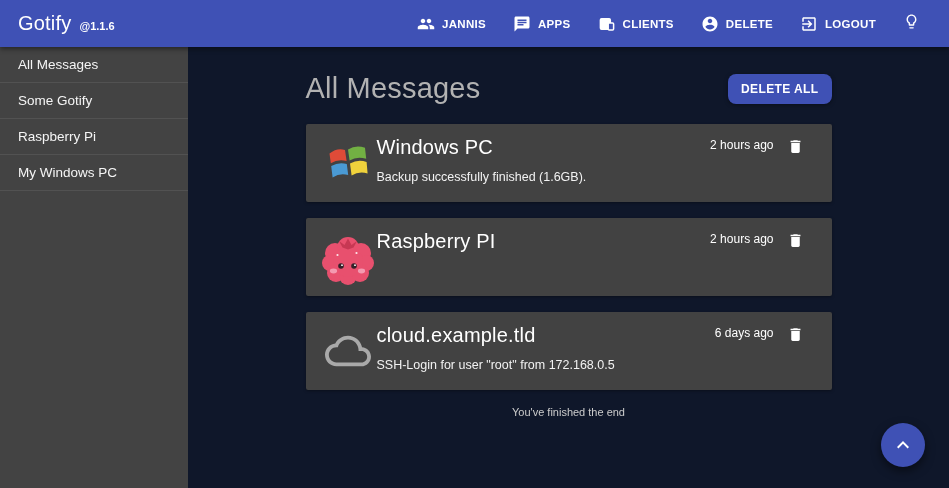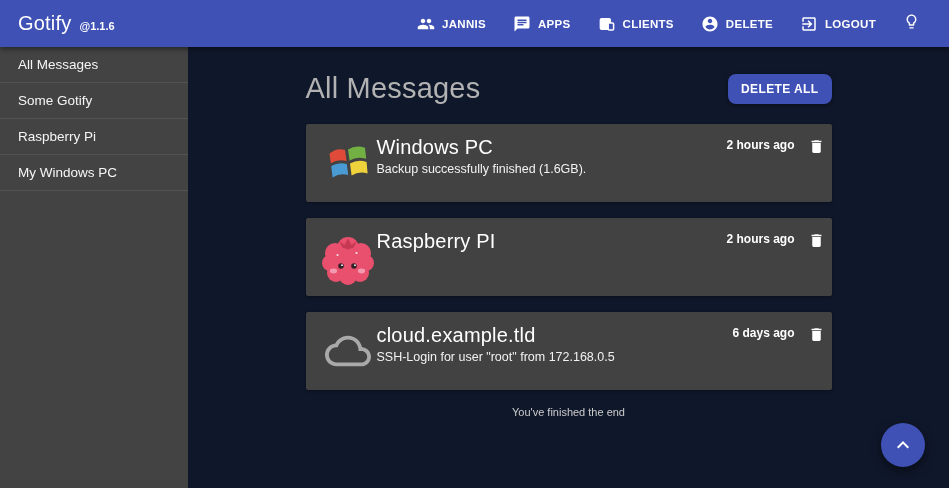--- a/index.html
+++ b/index.html
@@ -37,28 +37,28 @@
   .title-row { display:flex; align-items:center; justify-content:space-between; margin-top:25px; margin-bottom:19px; }
   .page-title { font-size:29px; font-weight:400; color:#b2b2b2; letter-spacing:.2px; }
   .delete-all {
     background:#3f51b5; color:#fff; border:none; border-radius:8px;
     font-family:"Liberation Sans", sans-serif; font-size:12px; font-weight:bold; letter-spacing:.4px;
     padding:8px 13px; cursor:pointer; box-shadow:0 1px 4px rgba(0,0,0,.4);
   }
 
   .card {
     background:#424242; border-radius:2px; height:78px; margin-bottom:16px;
-    box-shadow:0 1px 3px rgba(0,0,0,.35); display:flex; padding:0 7px 0 14px;
+    box-shadow:0 1px 3px rgba(0,0,0,.35); display:flex; padding:0 28px 0 14px;
   }
   .app-icon { width:57px; display:flex; align-items:center; justify-content:center; flex:none; }
   .card-body { flex:1; margin-top:11px; min-width:0; }
   .msg-title { color:#ffffff; font-size:20px; font-weight:400; line-height:24px; letter-spacing:.2px; }
-  .msg-text { color:#f2f2f2; font-size:12.5px; line-height:16px; margin-top:2px; }
+  .msg-text { color:#f2f2f2; font-size:12.5px; line-height:16px; margin-top:10px; }
   .card-right { display:flex; align-items:flex-start; gap:13px; margin-top:13px; flex:none; }
-  .msg-time { color:#ffffff; font-size:12px; font-weight:700; line-height:17px; white-space:nowrap; }
+  .msg-time { color:#ffffff; font-size:12px; font-weight:400; line-height:17px; white-space:nowrap; }
   .trash-btn { cursor:pointer; display:flex; }
   .trash-btn svg { width:17px; height:19px; fill:#fff; }
 
   .end-text { text-align:center; color:#cccccc; font-size:11px; margin-top:0; }
 
   
   .fab {
     position:absolute; right:24px; bottom:21px; width:44px; height:44px; border-radius:50%;
     background:#3f51b5; display:flex; align-items:center; justify-content:center;
     box-shadow:0 4px 10px rgba(0,0,0,.5); cursor:pointer;

